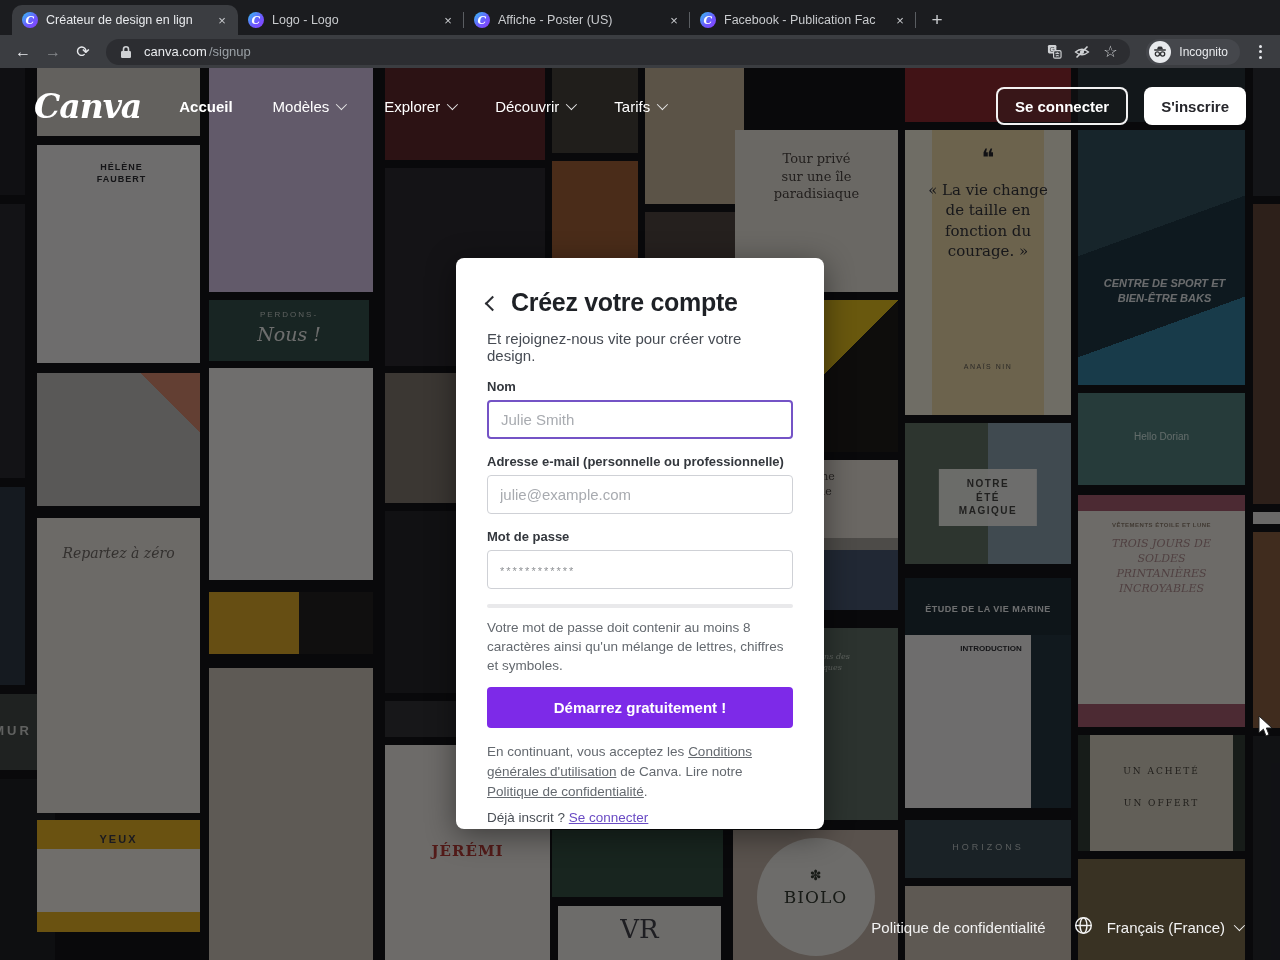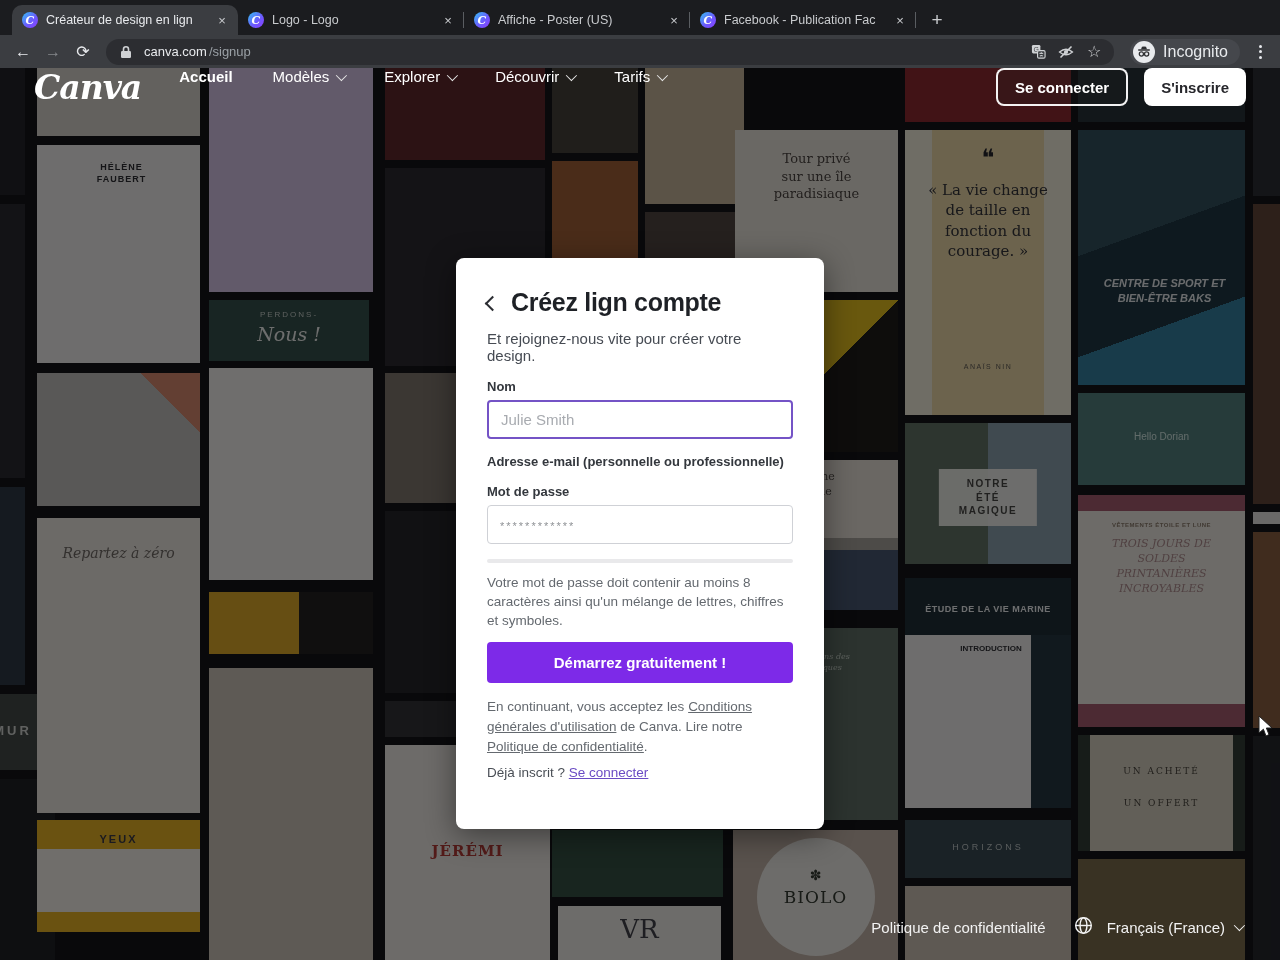--- a/index.html
+++ b/index.html
@@ -15,36 +15,36 @@
   .tab-close { flex:none; width:16px; height:16px; border-radius:50%; display:flex; align-items:center; justify-content:center; font-size:13px; color:#c9cbce; }
   .favicon { flex:none; width:16px; height:16px; border-radius:50%; background:linear-gradient(135deg,#35c3f3 0%,#6a5cff 55%,#8b3dff 100%); color:#fff; font-size:11px; font-weight:bold; display:flex; align-items:center; justify-content:center; font-family:"DejaVu Serif", serif; font-style:italic; }
   .newtab { width:26px; height:26px; margin:0 0 2px 8px; border-radius:50%; color:#c9cbce; font-size:19px; display:flex; align-items:center; justify-content:center; }
   .toolbar { height:33px; background:#3b3d41; display:flex; align-items:center; padding:0 10px; gap:4px; }
   .navbtn { width:26px; height:26px; border-radius:50%; display:flex; align-items:center; justify-content:center; color:#e8eaed; font-size:16px; }
   .navbtn.dim { color:#86888c; }
   .omnibox { flex:1; height:26px; margin:0 6px; background:#2c2d31; border-radius:13px; display:flex; align-items:center; padding:0 10px; gap:8px; color:#e8eaed; font-size:13px;text-align:right; }
   .url-path { color:#9aa0a6; }
   .obx-spacer { flex:1; }
   .obx-icon { width:20px; height:20px; display:flex; align-items:center; justify-content:center; color:#cfd1d4; font-size:14px; }
-  .incog { display:flex; align-items:center; gap:8px; background:#45474c; border-radius:14px; padding:2px 12px 2px 3px; color:#e8eaed; font-size:16px; margin-left:6px; }
+  .incog { display:flex; align-items:center; gap:8px; background:#45474c; border-radius:14px; padding:2px 12px 2px 3px; color:#e8eaed; font-size:12px; margin-left:6px; }
   .incog-circle { width:22px; height:22px; border-radius:50%; background:#e8eaed; display:flex; align-items:center; justify-content:center; }
   .menudots { width:20px; height:24px; display:flex; flex-direction:column; align-items:center; justify-content:center; gap:2.5px; margin-left:6px; }
   .menudots i { width:3px; height:3px; border-radius:50%; background:#e8eaed; }
 
   
   .page { position:relative; width:1280px; height:892px; background:#0a0a0c; overflow:hidden; }
   .collage { position:absolute; inset:0; }
   .tile { position:absolute; overflow:hidden; }
   .tile .ttxt { position:absolute; left:0; right:0; text-align:center; white-space:pre-line; padding:0 8px; line-height:1.35; }
   .tile .ttxt.left { text-align:center; padding-left:14px; }
   .tile .circle { position:absolute; left:50%; transform:translateX(-50%); border-radius:50%; }
   .overlay { position:absolute; inset:0; background:rgba(8,8,11,0.57); }
 
   
-  .site-header { position:absolute; top:0; left:0; right:0; height:76px; display:flex; align-items:flex-start; padding:0 34px; gap:38px; z-index:5; }
+  .site-header { position:absolute; top:0; left:0; right:0; height:76px; display:flex; align-items:center; padding:0 34px; gap:38px; z-index:5; }
   .logo { font-family:"DejaVu Serif", serif; font-style:italic; font-weight:700; font-size:33px; color:#fff; letter-spacing:-1px; }
   .mainnav { display:flex; align-items:center; gap:40px; flex:1; }
   .nav-item { display:flex; align-items:center; gap:7px; color:#fff; font-size:15px; cursor:pointer; }
   .nav-item.first { font-weight:700; }
   .chev { width:8px; height:8px; border-right:1.6px solid #e6e6e6; border-bottom:1.6px solid #e6e6e6; transform:rotate(45deg) translateY(-2px); }
   .hdr-btn { height:38px; padding:0 17px; border-radius:8px; font-size:15px; font-weight:600; display:flex; align-items:center; cursor:pointer; }
   .hdr-btn.outline { border:2px solid rgba(255,255,255,0.95); color:#fff; background:rgba(30,30,30,0.25); margin-right:16px; }
   .hdr-btn.fill { background:#fff; color:#26262b; }
 
   
@@ -301,28 +301,29 @@
       </div>
     <div style="display:flex; align-items:center;">
       <div class="hdr-btn outline">Se connecter</div>
       <div class="hdr-btn fill">S'inscrire</div>
     </div>
   </div>
 
   <div class="modal">
     <div class="m-titlerow">
       <span class="backchev"></span>
-      <span class="m-title">Créez lign compte</span>
+      <span class="m-title">Créez votre compte</span>
     </div>
     <div class="m-sub">Et rejoignez-nous vite pour créer votre design.</div>
 
     <div class="f-label">Nom</div>
     <input class="f-input focus" type="text" placeholder="Julie Smith" style="">
 
     <div class="f-label">Adresse e-mail (personnelle ou professionnelle)</div>
+    <input class="f-input" type="text" placeholder="julie@example.com" style="">
 
     <div class="f-label">Mot de passe</div>
     <input class="f-input pw" type="text" placeholder="************" style="">
 
     <div class="meter"></div>
     <div class="hint">Votre mot de passe doit contenir au moins 8 caractères ainsi qu'un mélange de lettres, chiffres et symboles.</div>
 
     <button class="submit">Démarrez gratuitement !</button>
 
     <p class="legal"><span>En continuant, vous acceptez les </span><a>Conditions générales d'utilisation</a><span> de Canva. Lire notre </span><a>Politique de confidentialité</a><span>.</span></p>

